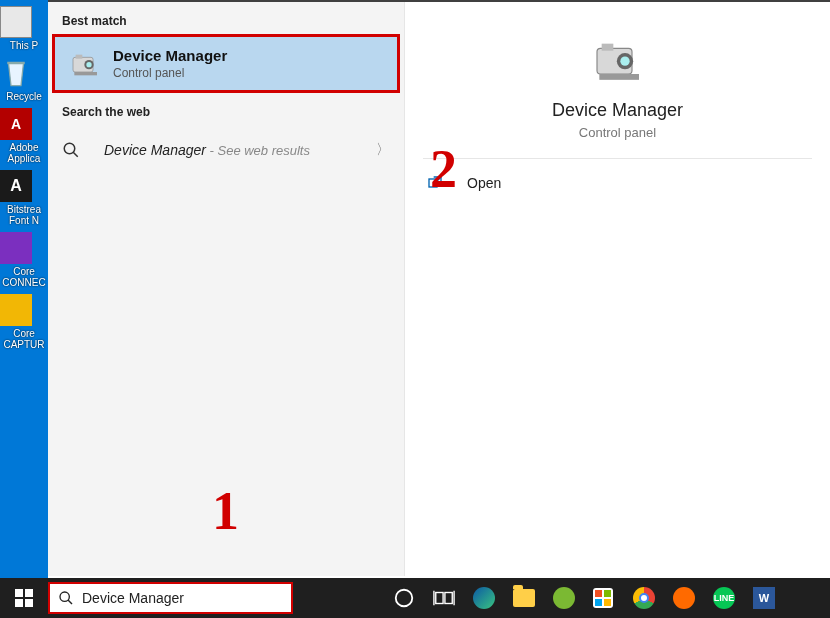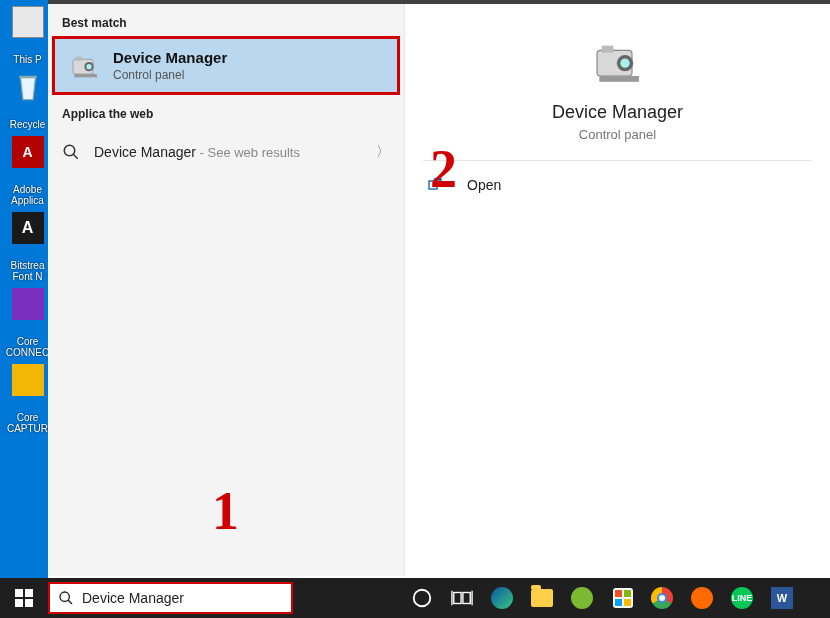--- a/index.html
+++ b/index.html
@@ -4,56 +4,56 @@
   <style>
     * { margin: 0; padding: 0; box-sizing: border-box; font-family: "Segoe UI", Arial, sans-serif; }
     body { width: 830px; height: 618px; overflow: hidden; background: #fff; position: relative; }
 
     
     .desktop-strip {
       position: absolute; left: 0; top: 0; width: 48px; height: 578px;
       background: #0078d7;
     }
     .desktop-icon {
-      width: 44px; display: flex; flex-direction: column; align-items: center;
-      margin-top: 6px; gap: 16px; color: #fff; padding-left: 11px;
+      width: 44px; display: flex; flex-direction: column; align-items: flex-start;
+      margin-top: 6px; gap: 2px; color: #fff;
     }
     .desktop-icon .icon-box { width: 32px; height: 32px; display: flex; align-items: center; justify-content: center; }
     .desktop-icon .label { font-size: 10px; text-align: center; line-height: 11px; text-shadow: 0 0 2px #000; width: 48px; overflow: hidden; }
     .di-this   .icon-box { background: #e8e8e8; border: 1px solid #888; }
     .di-recycle .icon-box svg { width: 30px; height: 30px; }
     .di-adobe  .icon-box { background: #b30000; color:#fff; font-weight:bold; font-size:14px; }
     .di-bits   .icon-box { background: #1a1a1a; color:#fff; font-weight:bold; font-size:16px; }
     .di-capt   .icon-box { background: #f2b705; }
     .di-conn   .icon-box { background: #7b2fbf; }
 
     
     .search-panel {
       position: absolute; left: 48px; top: 0; width: 782px; height: 576px;
-      background: #f4f4f4; display: flex; border-top: 4px solid #404040;
+      background: #f4f4f4; display: flex; border-top: 2px solid #404040;
     }
     .results-col { width: 356px; display: flex; flex-direction: column; }
     .preview-col { flex: 1; background: #fff; border-left: 1px solid #e6e6e6; display: flex; flex-direction: column; align-items: stretch; }
 
     .section-hdr { font-size: 12px; font-weight: 600; padding: 12px 14px 6px 14px; color: #222; }
 
     .best-match {
       display: flex; align-items: center; gap: 12px; padding: 10px 14px;
       background: #b9d7ef;
       border: 3px solid #d10000; margin: 0 4px;
     }
     .best-match .bm-icon { width: 32px; height: 32px; }
     .bm-text .title { font-size: 15px; font-weight: 600; color: #111; }
     .bm-text .sub   { font-size: 12px; color: #555; margin-top: 2px; }
 
     .web-result {
       display: flex; align-items: center; justify-content: space-between;
       padding: 12px 14px; margin-top: 4px;
     }
-    .web-result .left { display: flex; align-items: flex-start; gap: 14px; }
+    .web-result .left { display: flex; align-items: flex-start; gap: 24px; font-style: italic; }
     .web-result .search-icon { width: 18px; height: 18px; color:#333; }
     .web-result .title { font-size: 14px; color:#222; }
     .web-result .subtitle { font-size: 13px; color:#888; }
     .web-result .chev { color:#777; font-size: 14px; }
 
     
     .preview-top { display: flex; flex-direction: column; align-items: center; padding: 30px 0 18px 0; border-bottom: 1px solid #e6e6e6; margin: 0 18px; }
     .preview-top .big-icon { width: 56px; height: 56px; margin-bottom: 12px; }
     .preview-top .title { font-size: 18px; color:#222; }
     .preview-top .sub   { font-size: 13px; color:#777; margin-top: 4px; }
@@ -75,21 +75,21 @@
     .tb-search {
       height: 32px; width: 245px; margin: 0 0 0 0; background:#fff;
       display:flex; align-items:center; gap:8px; padding: 0 8px;
       border: 2px solid #d10000;
     }
     .tb-search input {
       border:none; outline:none; font-size:14px; flex:1; background:transparent; color:#222;
     }
     .tb-search .sicon { width:16px; height:16px; color:#222; }
     .tb-spacer { width: 100px; height: 40px; }
-    .tb-icon { width:40px; height:40px; display:flex; align-items:center; justify-content:flex-end; }
+    .tb-icon { width:40px; height:40px; display:flex; align-items:center; justify-content:flex-start; }
     .tb-icon svg, .tb-icon .sq { width:22px; height:22px; }
     .tb-cortana { color:#fff; }
     .tb-task-view { color:#fff; }
     .edge-circ { width:22px;height:22px;border-radius:50%;background:linear-gradient(135deg,#0c59a4,#39c481);} 
     .folder { width:22px;height:18px;background:#ffcf48;border-radius:2px;position:relative;}
     .folder:before{content:"";position:absolute;top:-4px;left:0;width:10px;height:4px;background:#ffcf48;border-radius:2px 2px 0 0;}
     .green-circ{width:22px;height:22px;border-radius:50%;background:#7bb933;}
     .ms-store{width:20px;height:20px;display:grid;grid-template:1fr 1fr/1fr 1fr;gap:2px;background:#fff;padding:2px;border-radius:3px;}
     .ms-store div:nth-child(1){background:#f25022;} .ms-store div:nth-child(2){background:#7fba00;} .ms-store div:nth-child(3){background:#00a4ef;} .ms-store div:nth-child(4){background:#ffb900;}
     .chrome{width:22px;height:22px;border-radius:50%;background:conic-gradient(#ea4335 0 120deg,#34a853 120deg 240deg,#fbbc05 240deg 360deg);position:relative;}
@@ -147,21 +147,21 @@
           <circle cx="30" cy="25" r="4" fill="#aee"></circle>
         <rect x="10" y="10" width="10" height="6" fill="#bbb"></rect>
         <rect x="8" y="36" width="34" height="5" fill="#999"></rect>
       </svg>
       <div class="bm-text">
         <div class="title">Device Manager</div>
         <div class="sub">Control panel</div>
       </div>
     </div>
 
-    <div class="section-hdr">Applica the web</div>
+    <div class="section-hdr">Search the web</div>
 
     <div class="web-result">
       <div class="left">
         <svg class="search-icon" viewBox="0 0 24 24" fill="none" stroke="currentColor" stroke-width="2">
             <circle cx="10" cy="10" r="7"></circle>
             <line x1="15" y1="15" x2="21" y2="21"></line>
           </svg>
         <span>
           <span class="title">Device Manager</span><span class="subtitle"> - See web results</span>
         </span>

